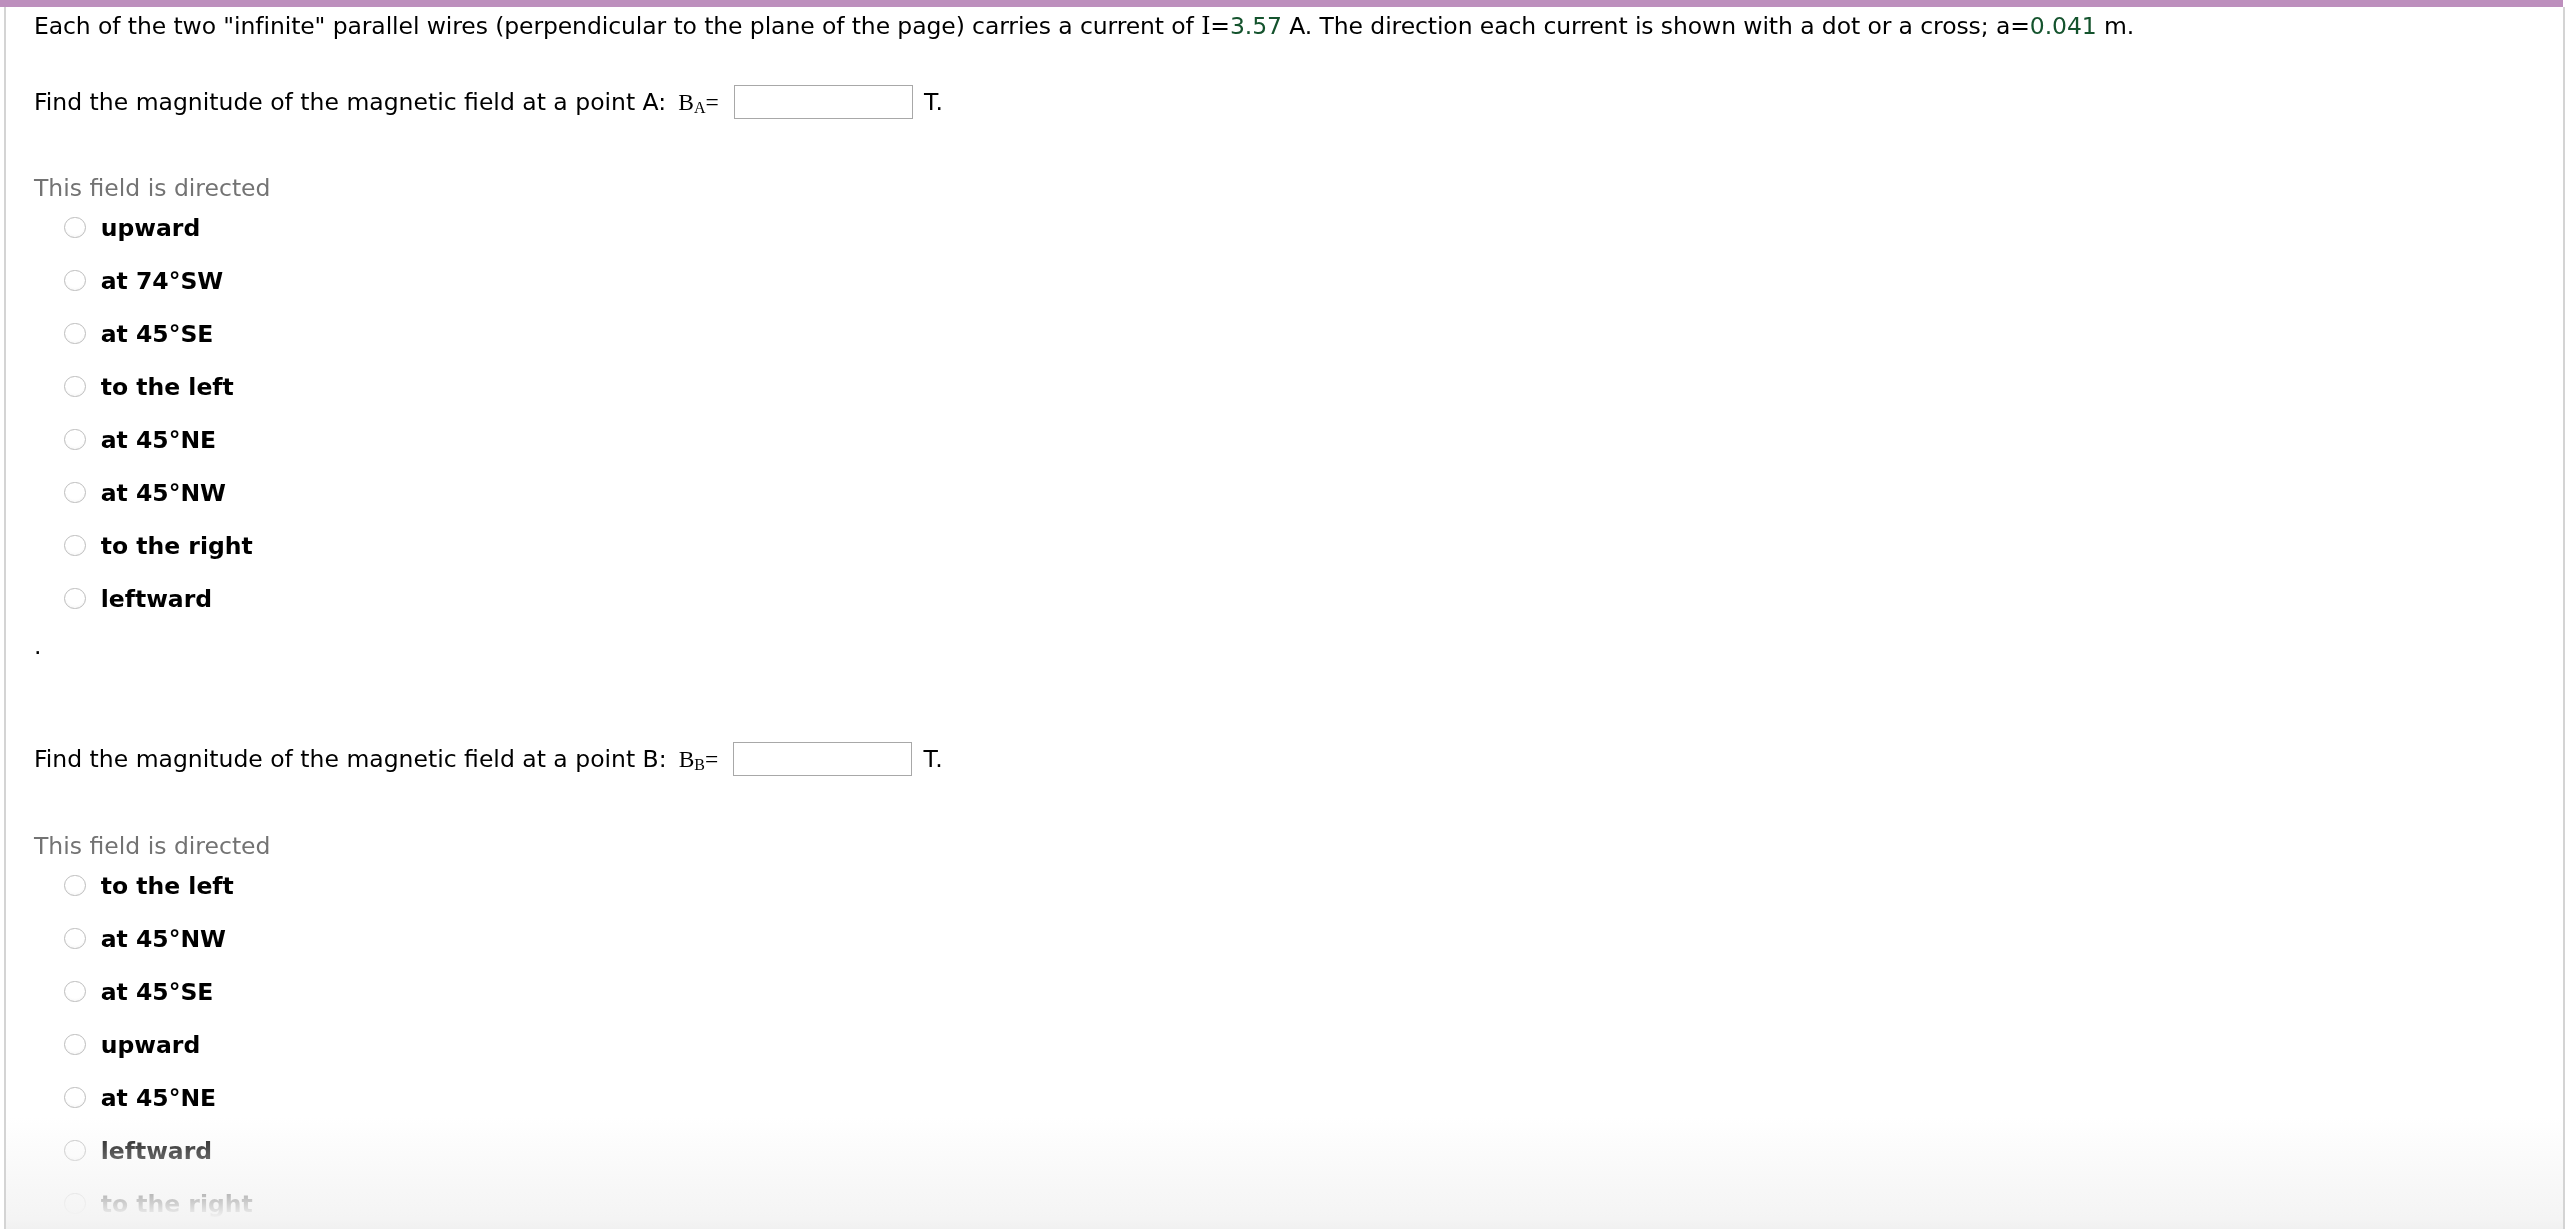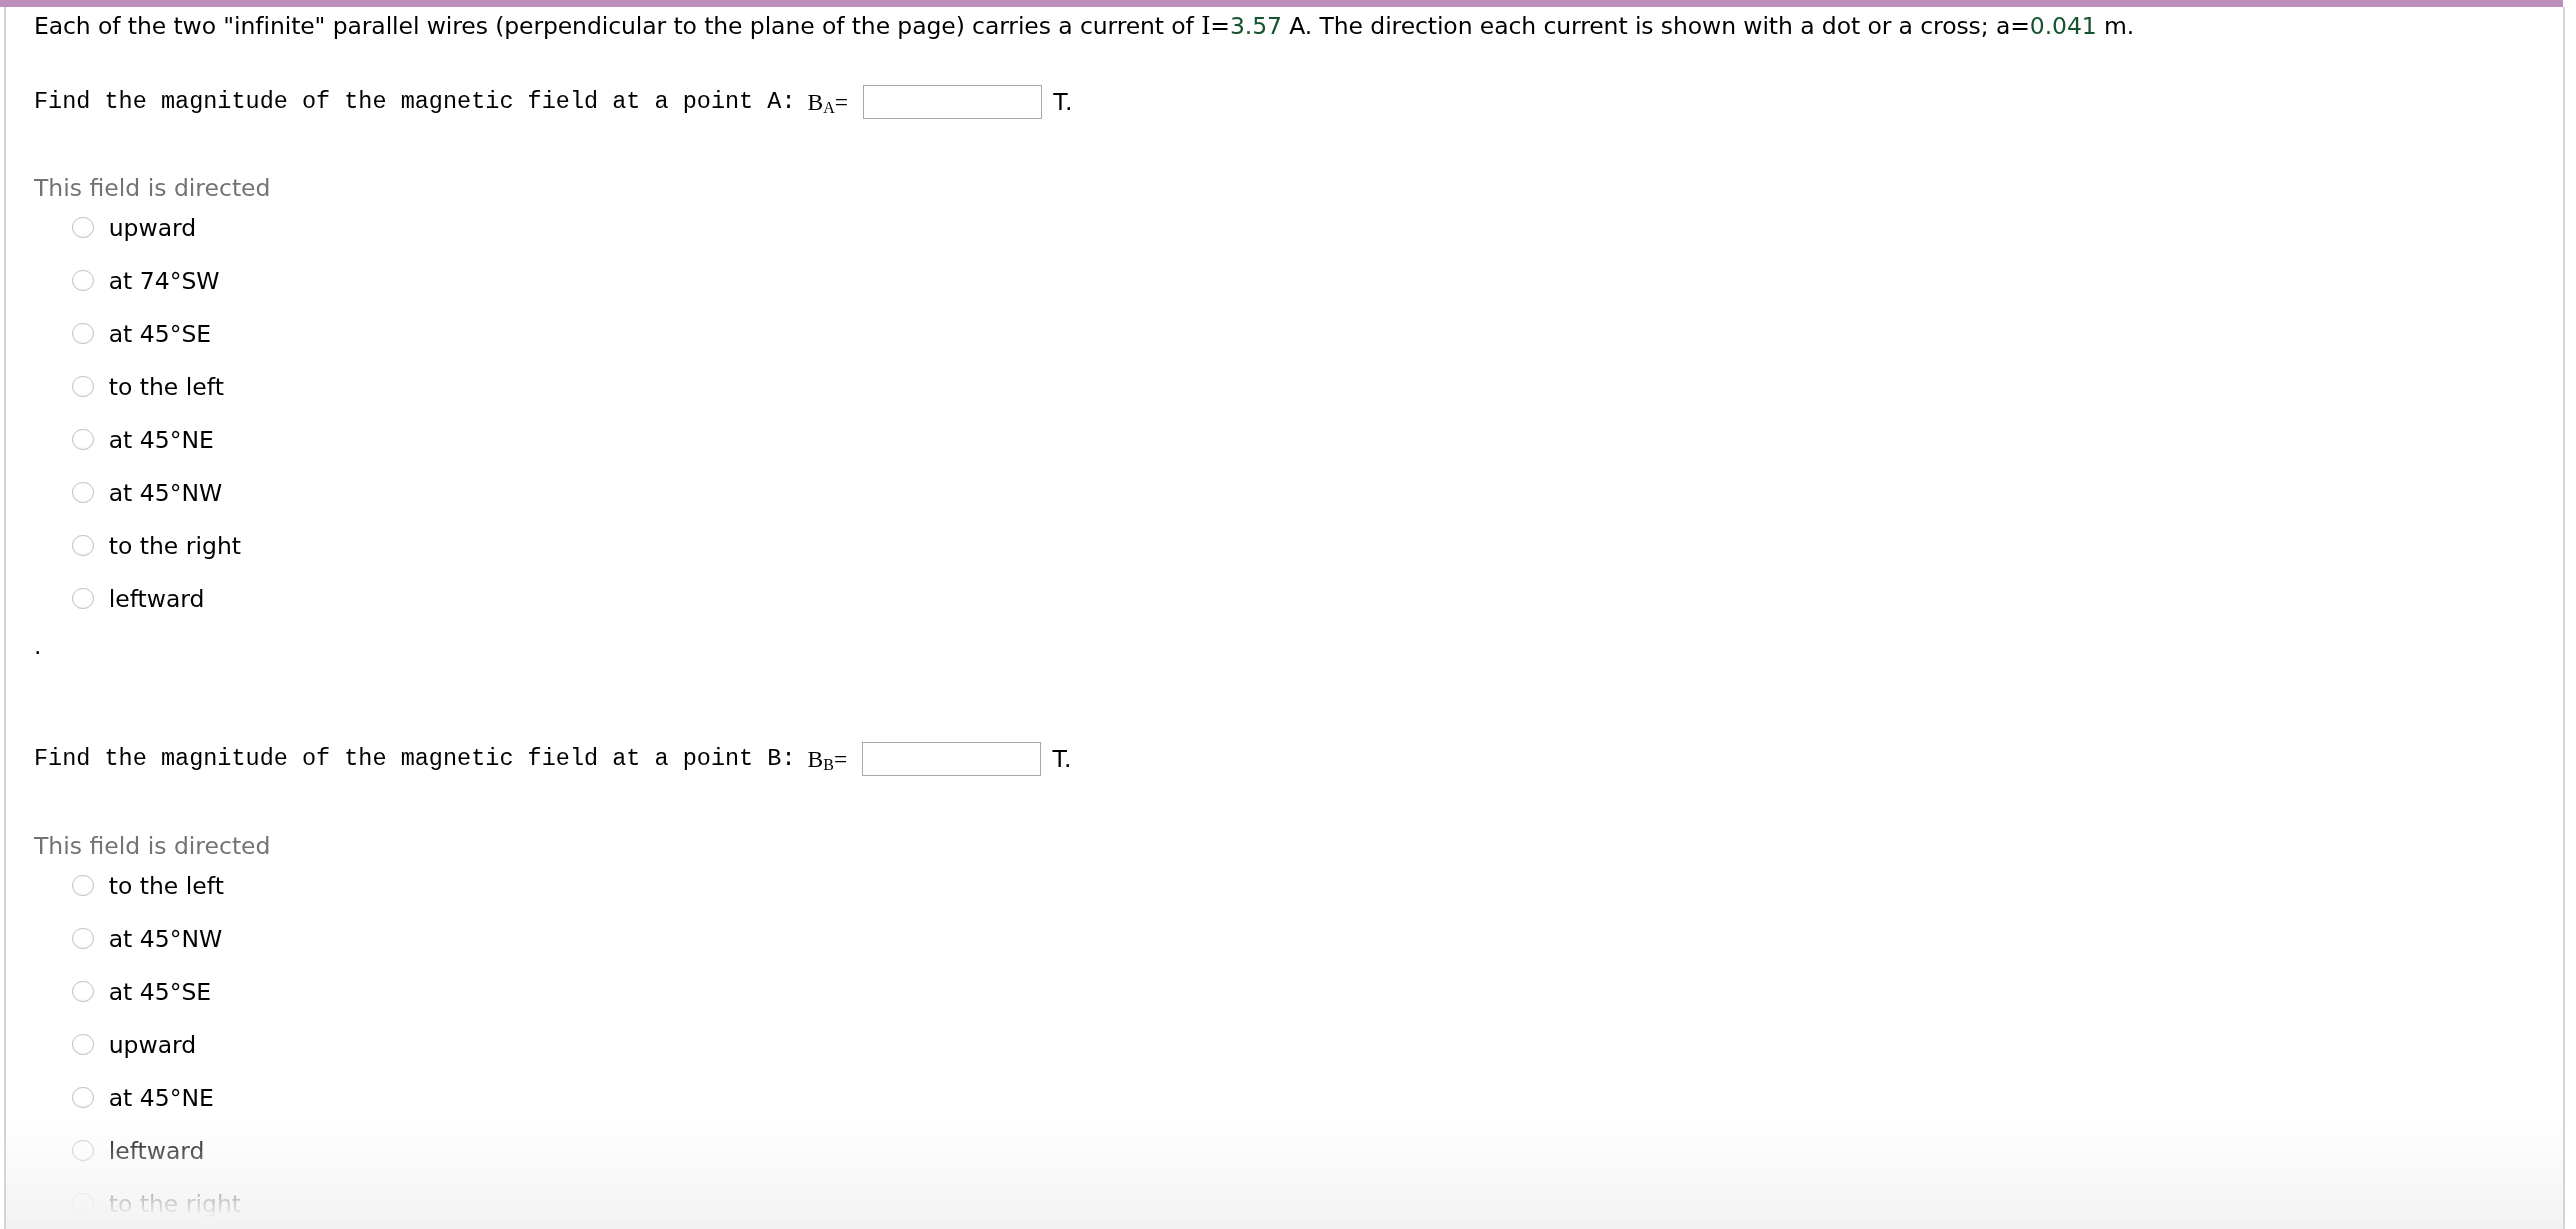--- a/index.html
+++ b/index.html
@@ -98,21 +98,21 @@
     font-size: 23.5px;
     line-height: 28px;
     color: #000000;
     white-space: nowrap;
     display: flex;
     align-items: center;
   }
   #question-a-line { top: 85px; }
   #question-b-line { top: 742px; }
 
-  .q-text { display: inline-block; font-family: Liberation Mono, monospace; }
+  .q-text { display: inline-block; }
 
   .bvar {
     display: inline-block;
     margin-left: 12px;
     font-family: Liberation Serif, serif;
   }
   .bvar sub {
     font-size: 16px;
     line-height: 0;
     vertical-align: -2.8px;
@@ -145,21 +145,22 @@
     font-size: 23.5px;
     line-height: 28px;
     color: #737373;
     white-space: nowrap;
   }
   #directed-label-a { top: 174px; }
   #directed-label-b { top: 832px; }
 
   .options-group {
     position: absolute;
-    left: 72px;
+    left: 64px;
+    font-weight: bold;
   }
   #options-a { top: 201px; }
   #options-b { top: 859px; }
 
   .option-row {
     display: flex;
     align-items: center;
     height: 53px;
     white-space: nowrap;
   }

